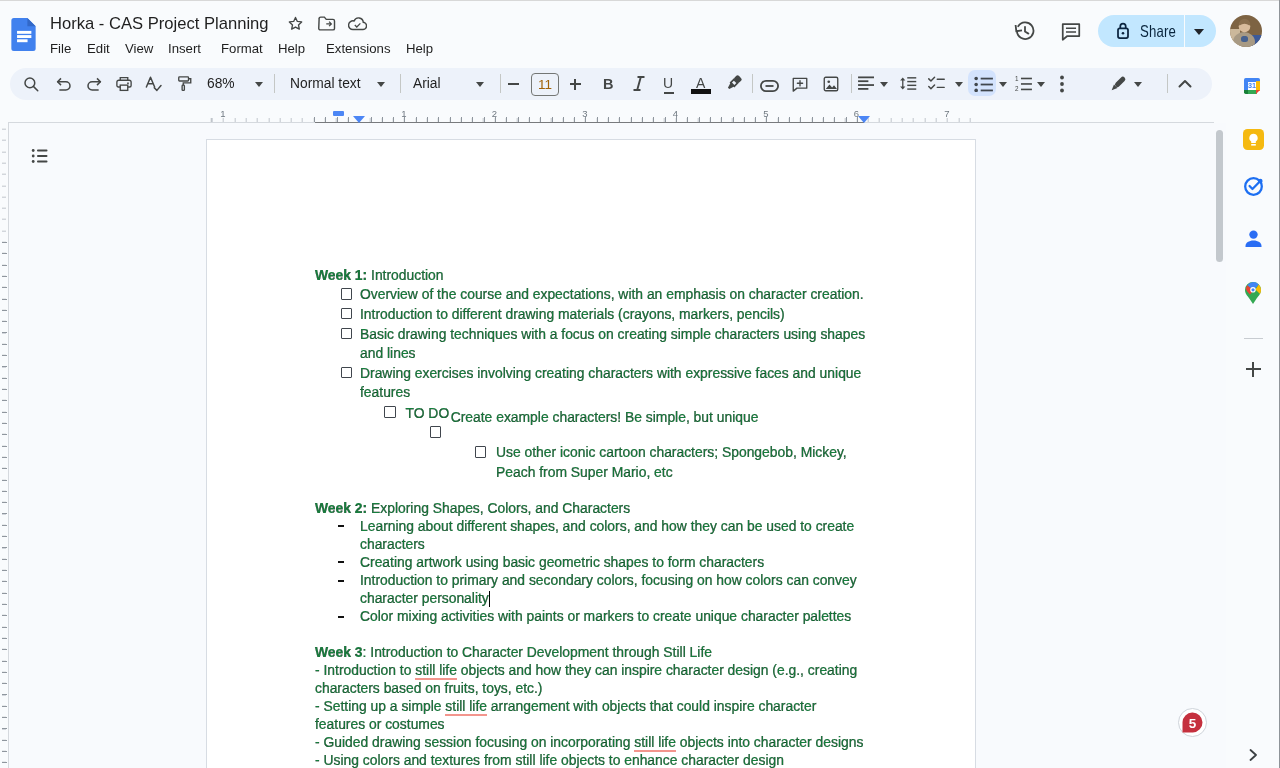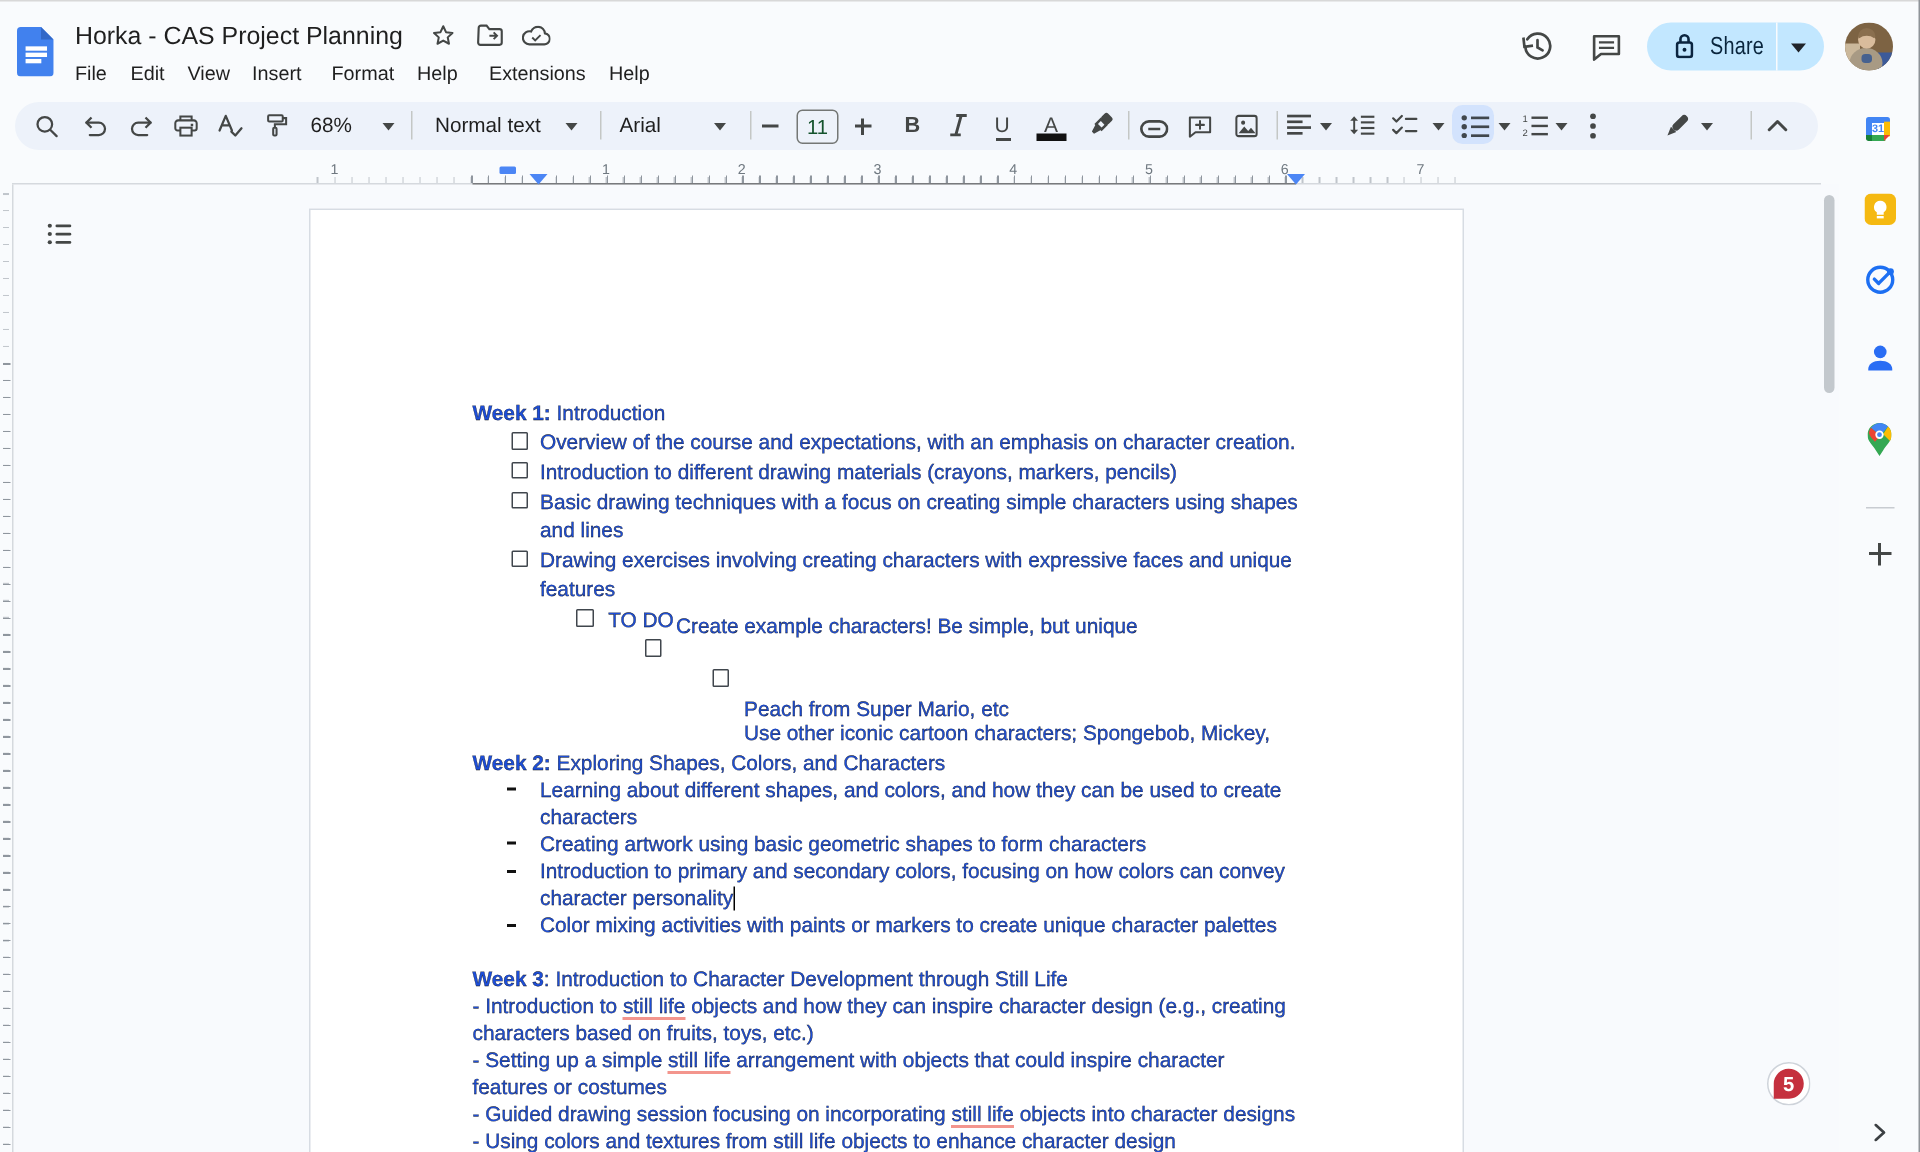--- a/index.html
+++ b/index.html
@@ -5,21 +5,21 @@
   * { margin:0; padding:0; box-sizing:border-box; }
   html,body { width:1280px; height:768px; overflow:hidden; }
   body { font-family:"Liberation Sans", sans-serif; background:#f9fbfd; position:relative; will-change:transform; }
   .abs { position:absolute; }
   .ico { position:absolute; display:flex; align-items:center; justify-content:center; }
   svg { display:block; }
   .car { position:absolute; width:0; height:0; border-left:4px solid transparent; border-right:4px solid transparent; border-top:5px solid #444746; }
   .vdiv { position:absolute; width:1px; height:19px; top:74px; background:#c4c7c5; }
   .tbtxt { position:absolute; font-size:13.8px; color:#1f1f1f; line-height:20px; top:74px; white-space:nowrap; }
   .menu { position:absolute; top:38.5px; font-size:13.2px; line-height:20px; color:#1f1f1f; white-space:nowrap; }
-  .line { position:absolute; white-space:nowrap; font-size:13.88px; line-height:19px; color:#1d4ed8; -webkit-text-stroke:0.22px #0d0d0d; }
+  .line { position:absolute; white-space:nowrap; font-size:13.88px; line-height:19px; color:#15803d; -webkit-text-stroke:0.22px #0d0d0d; }
   .line b { font-weight:bold; }
   .cb { position:absolute; width:11.6px; height:11.6px; border:1.5px solid #40464d; border-radius:1px; background:#fff; }
   .sp { border-bottom:2.2px solid #f3958d; }
   .rnum { position:absolute; font-size:9.5px; color:#6f7880; top:109px; width:20px; text-align:center; line-height:10px; }
 </style>
 </head>
 <body>
 
 <div class="abs" style="left:0; top:0; width:1280px; height:1px; background:#d8d8d8;"></div>
 <div class="abs" style="left:1279px; top:0; width:1px; height:768px; background:#8f9499;"></div>
@@ -171,21 +171,21 @@
 
   <div class="tbtxt" style="left:290px;">Normal text</div>
   <div class="car" style="left:377px; top:81.5px;"></div>
   <div class="vdiv" style="left:400px;"></div>
 
   <div class="tbtxt" style="left:413px;">Arial</div>
   <div class="car" style="left:476px; top:81.5px;"></div>
   <div class="vdiv" style="left:500px;"></div>
 
   <div class="abs" style="left:508px; top:83px; width:11px; height:1.8px; background:#444746;"></div>
-  <div class="abs" style="left:531px; top:72.5px; width:28px; height:23px; border:1px solid #747775; border-radius:4px; font-size:13.5px; color:#14532d; display:flex; align-items:center; justify-content:center;">11</div>
+  <div class="abs" style="left:531px; top:72.5px; width:28px; height:23px; border:1px solid #747775; border-radius:4px; font-size:13.5px; color:#a16207; display:flex; align-items:center; justify-content:center;">11</div>
   <div class="abs" style="left:569.5px; top:83px; width:11px; height:1.8px; background:#444746;"></div>
   <div class="abs" style="left:574.1px; top:78.5px; width:1.8px; height:11px; background:#444746;"></div>
 
   <div class="abs" style="left:603px; top:74px; font-size:14.5px; font-weight:bold; color:#444746; line-height:20px;">B</div>
   <div class="ico" style="left:633px; top:76px; width:12px; height:15px;">
       <svg width="12" height="15" viewBox="0 0 12 15" fill="none" stroke="#444746" stroke-width="1.9">
         <path d="M4.5 1 h7 M0.5 14 h7 M7.8 1 L4.2 14"></path>
       </svg>
     </div>
   <div class="abs" style="left:663px; top:73px; font-size:14px; color:#444746; line-height:20px;">U</div>
@@ -438,21 +438,21 @@
   <div class="line" style="left:360px; top:324.5px;">Basic drawing techniques with a focus on creating simple characters using shapes</div>
   <div class="line" style="left:360px; top:344.1px;">and lines</div>
   <div class="cb" style="left:340.5px; top:366.7px;"></div>
   <div class="line" style="left:360px; top:363.7px;">Drawing exercises involving creating characters with expressive faces and unique</div>
   <div class="line" style="left:360px; top:383.3px;">features</div>
   <div class="cb" style="left:384.3px; top:406.4px;"></div>
   <div class="line" style="left:405.5px; top:403.5px;">TO DO</div>
   <div class="cb" style="left:429.7px; top:426.2px;"></div>
   <div class="line" style="left:450.7px; top:408px;">Create example characters! Be simple, but unique</div>
   <div class="cb" style="left:474.7px; top:446.2px;"></div>
-  <div class="line" style="left:496px; top:443.3px;margin-top:36px;">Use other iconic cartoon characters; Spongebob, Mickey,</div>
+  <div class="line" style="left:496px; top:443.3px;">Use other iconic cartoon characters; Spongebob, Mickey,</div>
   <div class="line" style="left:496px; top:462.5px;">Peach from Super Mario, etc</div>
 
   <div class="line" style="left:315px; top:498.6px;"><b>Week 2:</b> Exploring Shapes, Colors, and Characters</div>
   <div class="abs" style="left:337.5px; top:525.2px; width:6.3px; height:2px; background:#111;"></div>
   <div class="line" style="left:360px; top:516.7px;">Learning about different shapes, and colors, and how they can be used to create</div>
   <div class="line" style="left:360px; top:534.8px;">characters</div>
   <div class="abs" style="left:337.5px; top:561.4px; width:6.3px; height:2px; background:#111;"></div>
   <div class="line" style="left:360px; top:552.9px;">Creating artwork using basic geometric shapes to form characters</div>
   <div class="abs" style="left:337.5px; top:579.5px; width:6.3px; height:2px; background:#111;"></div>
   <div class="line" style="left:360px; top:571px;">Introduction to primary and secondary colors, focusing on how colors can convey</div>

